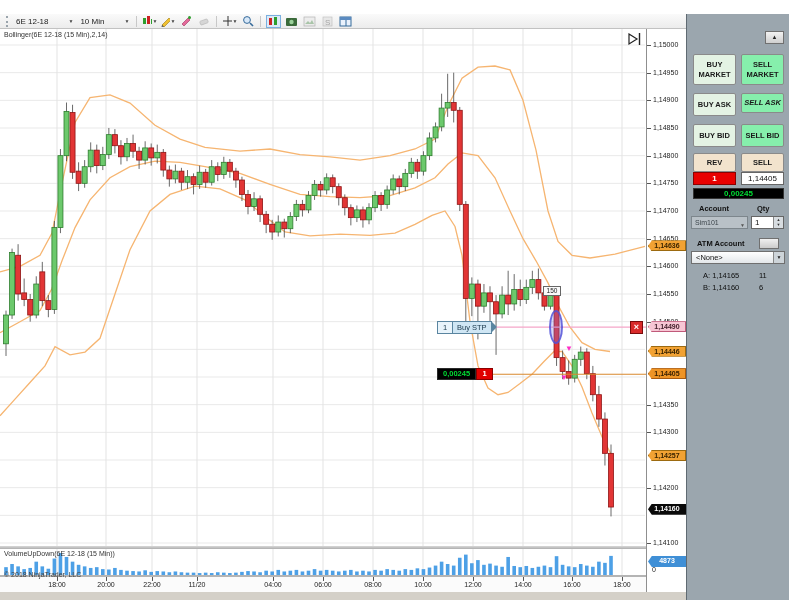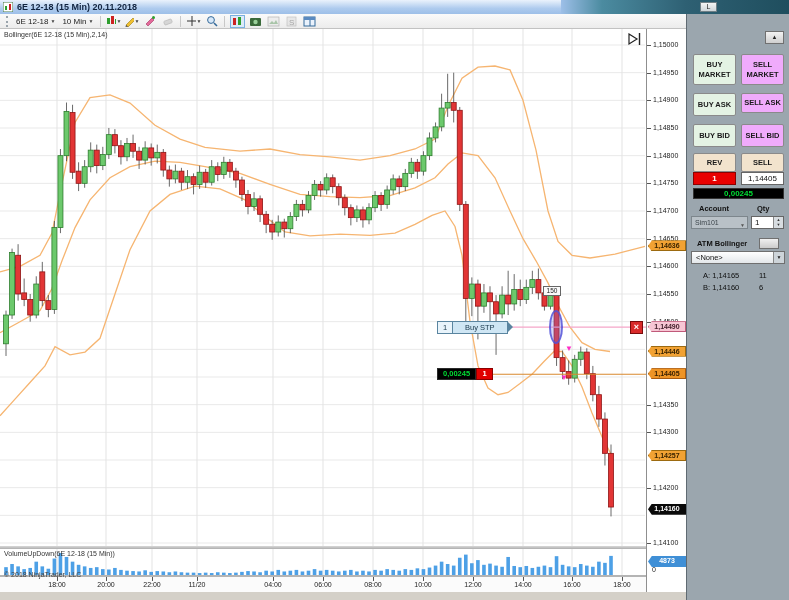--- a/index.html
+++ b/index.html
@@ -13,21 +13,21 @@
 .titlebar .desktop { position:absolute; right:0; top:0; width:228px; height:14px;
   background:linear-gradient(90deg,#9dbfe8 0%,#4b8ba0 18%,#2e6073 55%,#1f4e5e 100%); }
 .title-text { font-size:9px; font-weight:bold; color:#10233f; white-space:nowrap; z-index:2; }
 .corner-btn { position:absolute; right:72px; top:2px; width:17px; height:10px; background:linear-gradient(#f4f4f4,#cfd6da);
   border:1px solid #6f7f86; font-size:7px; line-height:8px; text-align:center; color:#222; z-index:3; }
 
 
 .toolbar { position:absolute; left:0; top:14px; width:686px; height:15px; background:linear-gradient(#fafafa,#ececec);
   border-bottom:1px solid #c2c2c2; display:flex; align-items:center; gap:3px; padding-left:6px; }
 .tb-grip { width:3px; height:11px; border-left:2px dotted #9aa4ac; margin-right:2px; }
-.tb-dd { display:flex; align-items:center; gap:2px; font-size:8px; color:#222; padding:16px 2px; height:13px; }
+.tb-dd { display:flex; align-items:center; gap:20px; font-size:8px; color:#222; padding:16px 2px; height:13px; }
 .caret { font-size:5px; color:#444; }
 .tb-sep { width:1px; height:11px; background:#c8c8c8; margin:0 2px; }
 .tb-icon { width:15px; height:13px; display:flex; align-items:center; justify-content:center; }
 .tb-icon.sel { border:1px solid #7ab0e0; background:#dceaf8; }
 .tb-icon svg { display:block; }
 
 
 .chart-svg { position:absolute; left:0; top:29px; }
 .vol-svg { position:absolute; left:0; top:549px; }
 .ind-label { position:absolute; left:4px; top:31px; font-size:7px; color:#333; z-index:5; }
@@ -52,42 +52,42 @@
 .tag-volume { background:#3f8fd6; color:#fff; }
 
 .xtick { position:absolute; top:0; width:1px; height:4px; background:#555; }
 .xtick-label { position:absolute; top:4px; width:30px; margin-left:-15px; text-align:center; font-size:7px; color:#222; }
 .vol-zero { position:absolute; left:652px; top:566px; font-size:7px; color:#222; z-index:5; }
 
 
 .stp-flag { position:absolute; left:437px; top:321px; height:13px; display:flex; align-items:stretch;
   font-size:7.5px; color:#17364a; border:1px solid #5a85a0; background:#cfe6f4; z-index:6; }
 .stp-qty { width:15px; text-align:center; line-height:11px; background:#e9f4fb; border-right:1px solid #5a85a0; }
-.stp-text { padding:0 12px; line-height:11px; white-space:nowrap; }
+.stp-text { padding:0 4px; line-height:11px; white-space:nowrap; }
 .stp-tip { position:absolute; right:-6px; top:-1px; width:0; height:0;
   border-top:6.5px solid transparent; border-bottom:6.5px solid transparent; border-left:6px solid #5a85a0; }
 .entry-label { position:absolute; left:437px; top:368px; height:12px; display:flex; font-size:7.5px; z-index:6; }
 .entry-pnl { background:#000; color:#00dd33; padding:0 5px; line-height:10px; border:1px solid #2a2a2a; font-weight:bold; }
 .entry-qty { background:#e00000; color:#fff; width:17px; text-align:center; line-height:10px; border:1px solid #8a0000; font-weight:bold; }
 .cancel-btn { position:absolute; left:630px; top:321px; width:13px; height:13px; background:#d92b2b; border:1px solid #7a0c0c;
   color:#fff; font-size:9px; font-weight:bold; text-align:center; line-height:11px; z-index:6; }
 .bar-counter { position:absolute; left:543px; top:286px; width:18px; height:10px; background:#fafafa; border:1px solid #666;
   font-size:6.5px; text-align:center; line-height:8px; color:#222; z-index:6; }
 .annot-ellipse { position:absolute; left:549px; top:310px; width:14px; height:34px; border:2px solid rgba(80,80,215,.8);
   border-radius:50%; background:rgba(120,120,230,.28); z-index:5; }
 .annot-arrow { position:absolute; font-size:8px; color:#ff2ec6; z-index:6; }
 
 
 .panel { position:absolute; left:686px; top:14px; width:103px; height:586px; background:#9ba6ae; border-left:1px solid #5f6a72; }
 .collapse-btn { position:absolute; left:78px; top:17px; width:19px; height:13px; background:linear-gradient(#f2f2f2,#cfcfcf);
   border:1px solid #707070; font-size:6px; text-align:center; line-height:11px; color:#222; }
 .pbtn { position:absolute; display:flex; align-items:center; justify-content:center; text-align:center;
   font-size:7.5px; font-weight:bold; color:#1a1a1a; border:1px solid #8a8a8a; border-radius:2px; line-height:1.25; padding:0 2px; }
 .pbtn.buy { background:#e4f3e4; }
-.pbtn.sell { background:#f0abfc; }
+.pbtn.sell { background:#86efac; }
 .pbtn.act { background:#f2e3cd; }
 .col1 { left:6px; width:43px; }
 .col2 { left:54px; width:43px; }
 .pos-qty { position:absolute; left:6px; top:158px; width:43px; height:13px; background:#e80000; color:#fff;
   font-size:8px; font-weight:bold; text-align:center; line-height:12px; border:1px solid #8a0000; }
 .pos-price { position:absolute; left:54px; top:158px; width:43px; height:13px; background:#fff; color:#111;
   font-size:8px; text-align:center; line-height:12px; border:1px solid #666; }
 .pnl-bar { position:absolute; left:6px; top:174px; width:91px; height:11px; background:#000; color:#00dd33;
   font-size:8px; font-weight:bold; text-align:center; line-height:10px; border:1px solid #333; }
 .plabel { position:absolute; font-size:7.5px; font-weight:bold; color:#111; }
@@ -103,30 +103,20 @@
   border:1px solid #6f6f6f; font-size:7.5px; color:#111; line-height:11px; padding-left:4px; }
 .none-dd .dd-btn { position:absolute; right:0; top:0; width:11px; height:11px; background:#cdd4d9; border-left:1px solid #888;
   font-size:5px; text-align:center; line-height:10px; color:#222; }
 .ab-row { position:absolute; font-size:7.5px; color:#0d0d0d; }
 </style>
 </head>
 <body>
 
 <div id="app">
 
-  <div class="titlebar">
-    <div class="desktop"></div>
-    <svg width="10" height="10">
-      <rect x="0" y="0" width="10" height="10" fill="#fff" stroke="#467a46"></rect>
-      <rect x="2" y="4" width="2" height="4" fill="#2e9e2e"></rect>
-      <rect x="6" y="2" width="2" height="6" fill="#cc2222"></rect>
-    </svg>
-    <span class="title-text">6E 12-18 (15 Min)  20.11.2018</span>
-    <div class="corner-btn">L</div>
-  </div>
 
   <div class="toolbar">
     <div class="tb-grip"></div>
     <div class="tb-dd">
       <span>6E 12-18</span>
       <span class="caret">▼</span>
     </div>
     <div class="tb-dd">
       <span>10 Min</span>
       <span class="caret">▼</span>
@@ -655,42 +645,42 @@
   <div class="cancel-btn">×</div>
   <div class="bar-counter">150</div>
   <div class="annot-ellipse" id="ellipse" style="left: 549px; top: 310px; width: 14px; height: 34px;"></div>
 
   <div class="panel">
     <div class="collapse-btn">▲</div>
 
     <div class="pbtn buy col1" style="top:40px;height:31px;">BUY MARKET</div>
     <div class="pbtn sell col2" style="top:40px;height:31px;">SELL MARKET</div>
     <div class="pbtn buy col1" style="top:79px;height:23px;">BUY ASK</div>
-    <div class="pbtn sell col2" style="top:79px;height:20px;">SELL ASK</div>
+    <div class="pbtn sell col2" style="top:79px;height:20px;font-style:italic;">SELL ASK</div>
     <div class="pbtn buy col1" style="top:110px;height:23px;">BUY BID</div>
     <div class="pbtn sell col2" style="top:110px;height:23px;">SELL BID</div>
     <div class="pbtn act col1" style="top:139px;height:19px;">REV</div>
     <div class="pbtn act col2" style="top:139px;height:19px;">SELL</div>
 
     <div class="pos-qty">1</div>
     <div class="pos-price">1,14405</div>
     <div class="pnl-bar">0,00245</div>
 
     <div class="plabel" style="left:12px;top:190px;">Account</div>
     <div class="plabel" style="left:70px;top:190px;">Qty</div>
     <div class="acct-dd">
       <span>Sim101</span>
       <span class="dd-caret">▼</span>
     </div>
     <div class="qty-box">
       <span>1</span>
       <span class="spinner">▲<br>▼</span>
     </div>
 
-    <div class="plabel" style="left:10px;top:225px;">ATM Bollinger</div>
+    <div class="plabel" style="left:10px;top:225px;">ATM Account</div>
     <div class="atm-btn"></div>
     <div class="none-dd">
       <span>&lt;None&gt;</span>
       <span class="dd-btn">▼</span>
     </div>
 
     <div class="ab-row" style="left:16px;top:257px;">A: 1,14165</div>
     <div class="ab-row" style="left:72px;top:257px;">11</div>
     <div class="ab-row" style="left:16px;top:269px;">B: 1,14160</div>
     <div class="ab-row" style="left:72px;top:269px;">6</div>

